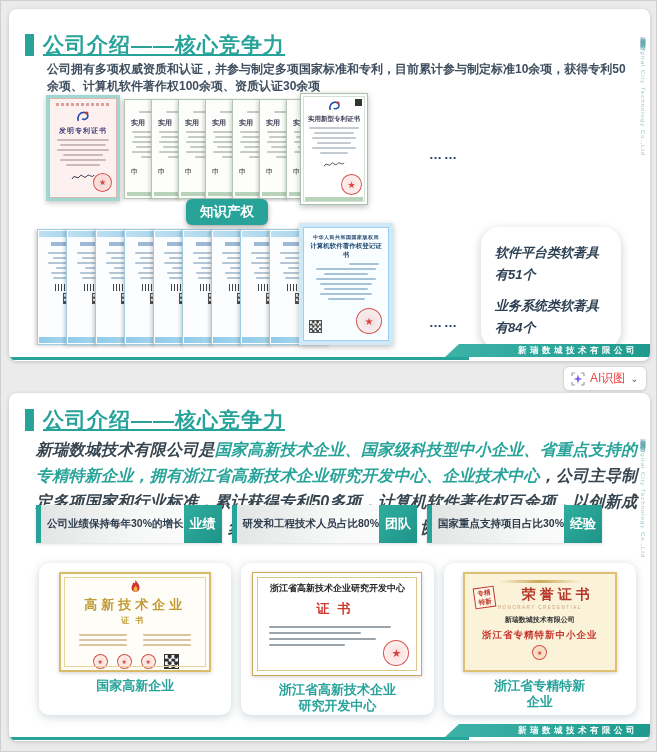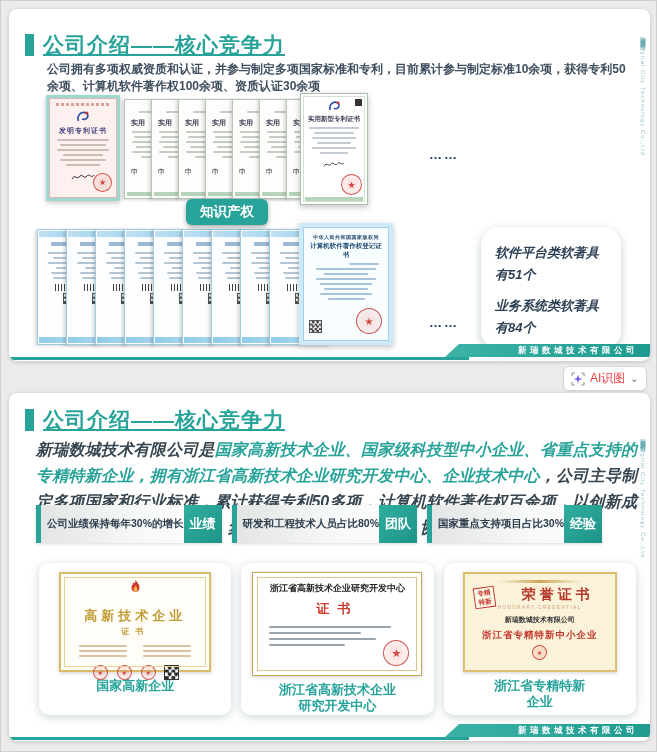--- a/index.html
+++ b/index.html
@@ -132,21 +132,21 @@
 
   .panels{position:absolute;left:30px;top:170px;width:597px;display:flex;gap:10px;}
   .panel{flex:1;height:152px;background:#fff;border-radius:10px;
       box-shadow:0 2px 10px rgba(130,150,160,.4);display:flex;flex-direction:column;
       align-items:center;padding-top:9px;}
   .panel-label{margin-top:6px;color:#27a39b;font-weight:bold;font-size:13px;line-height:1.25;text-align:center;}
 
   .cert-gold{width:152px;height:100px;background:#fffdf8;border:2px solid #d9bc6a;position:relative;
       box-shadow:0 1px 4px rgba(0,0,0,.18);text-align:center;padding-top:5px;}
   .cert-gold::before{content:"";position:absolute;inset:3px;border:1px solid #e6d398;pointer-events:none;}
-  .cg-title{font-size:13px;font-weight:bold;color:#c09a32;letter-spacing:4px;margin-top:12px;text-align:center;}
+  .cg-title{font-size:13px;font-weight:bold;color:#c09a32;letter-spacing:4px;margin-top:1px;text-align:center;}
   .cg-sub{font-size:8px;font-weight:bold;color:#c09a32;letter-spacing:6px;margin-top:1px;}
   .cg-fields{display:flex;justify-content:center;gap:16px;margin-top:5px;}
   .cg-fields .col{width:48px;}
   .cg-fields .ph{background:rgba(185,136,74,.5);margin:3px 0;width:100%;}
   .cg-seals{display:flex;justify-content:center;align-items:center;gap:9px;margin-top:5px;}
   .cg-seals .seal{width:15px;height:15px;font-size:6px;}
   .cg-qr{width:13px;height:13px;background:repeating-conic-gradient(#2c2c2c 0 25%,#f2f2f2 0 50%) 0 0/6.5px 6.5px;outline:1px solid #333;}
 
   .cert-white{width:170px;height:104px;background:#fff;border:1px solid #c9a855;position:relative;
       box-shadow:0 1px 4px rgba(0,0,0,.18);padding-top:9px;text-align:center;}

